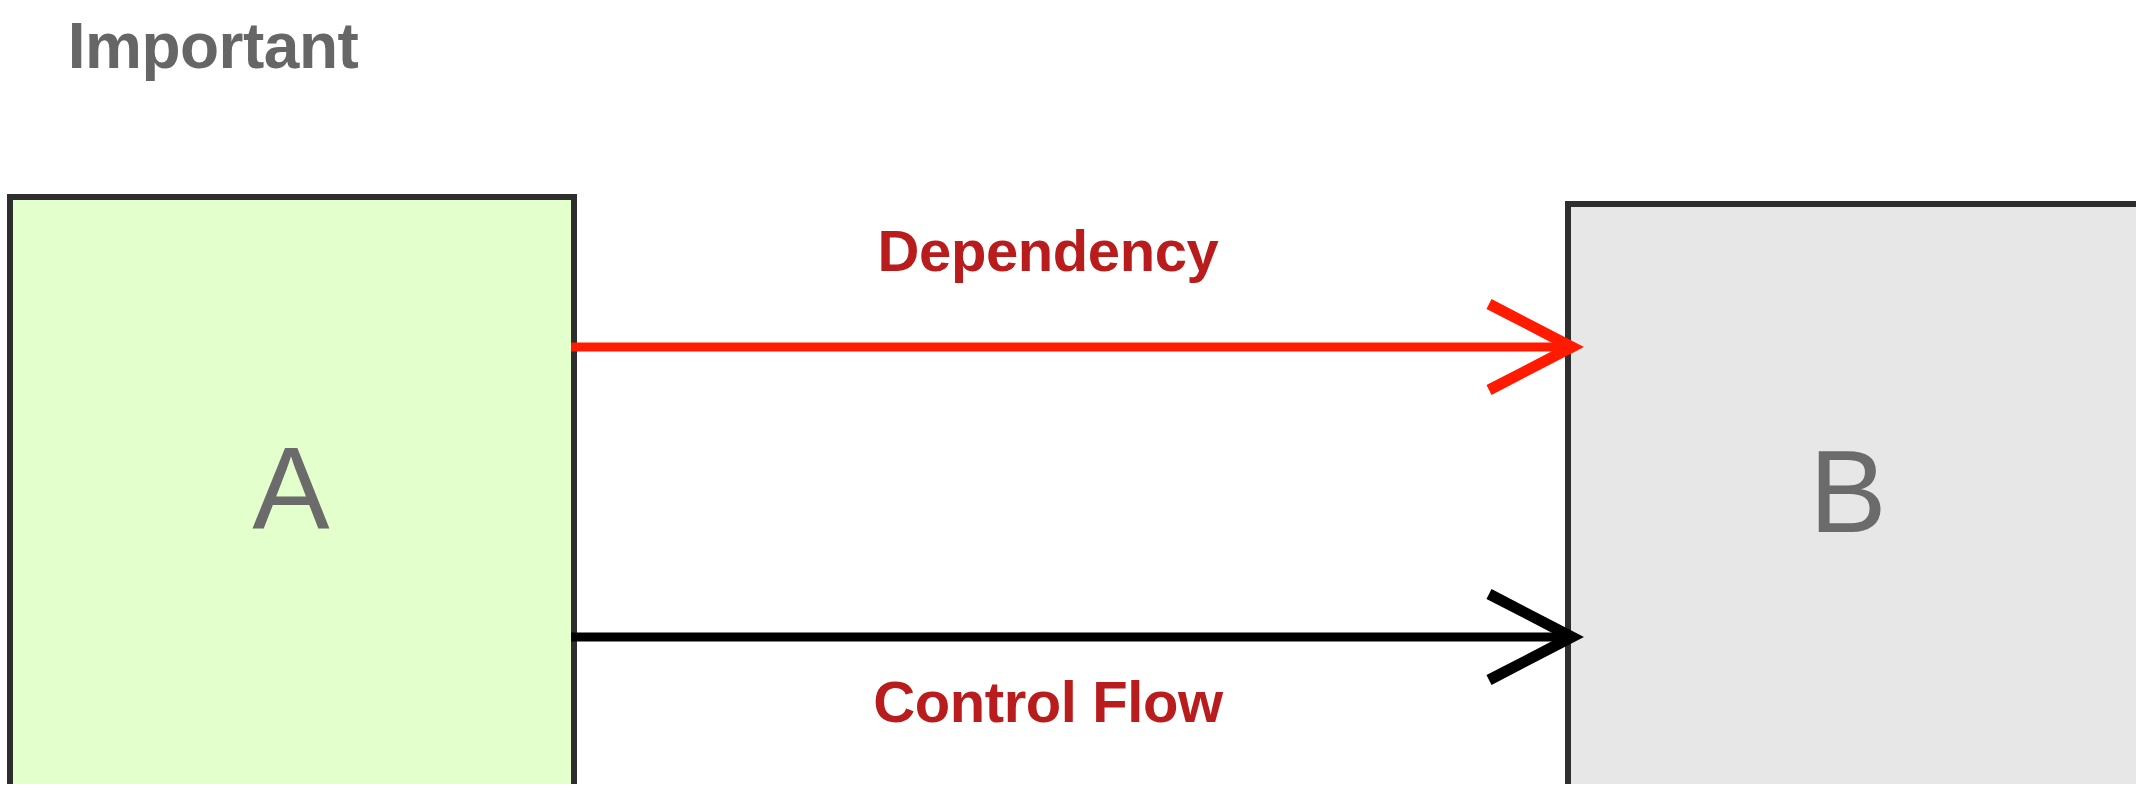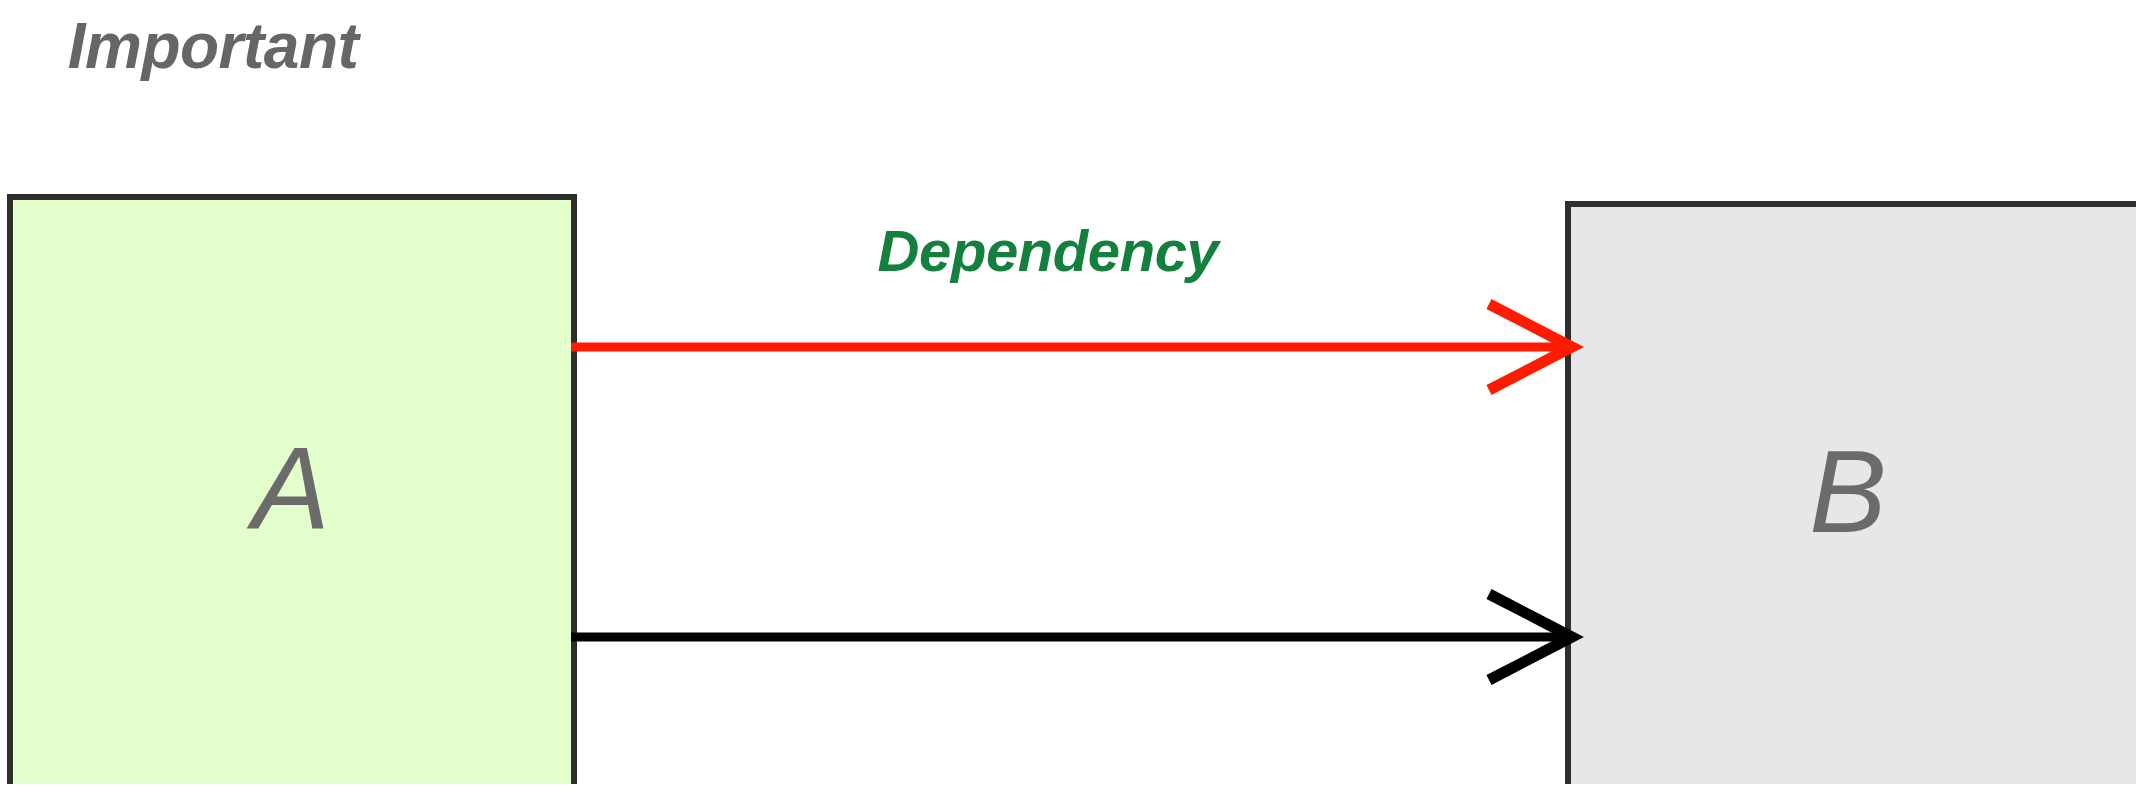--- a/index.html
+++ b/index.html
@@ -11,21 +11,20 @@
   body {
     font-family: "Liberation Sans", sans-serif;
     -webkit-font-smoothing: antialiased;
   }
   #canvas {
     position: relative;
     width: 2136px;
     height: 784px;
     background: #ffffff;
     overflow: hidden;
-    font-style: italic;
   }
 
   
   .column-caption {
     position: absolute;
     font-weight: bold;
     font-size: 64px;
     line-height: 1;
     color: #666666;
     white-space: nowrap;
@@ -95,21 +94,21 @@
     pointer-events: none;
   }
   #edge-layer .hit { pointer-events: auto; }
 
   
   .edge-label {
     position: absolute;
     font-weight: bold;
     font-size: 58px;
     line-height: 1;
-    color: #15803d;
+    color: #b91c1c;
     white-space: nowrap;
     text-align: center;
     letter-spacing: -0.4px;
     user-select: none;
   }
   #label-dependency {
     left: 748px;
     top: 222px;
     width: 600px;
   }
@@ -143,14 +142,15 @@
     </g>
 
     <g class="hit">
       <line x1="571" y1="637" x2="1565" y2="637" stroke="#000000" stroke-width="9"></line>
       <polyline points="1489,594 1572,637 1489,680" fill="none" stroke="#000000" stroke-width="11" stroke-linecap="butt" stroke-linejoin="miter"></polyline>
     </g>
   </svg>
 
   <div class="edge-label" id="label-dependency">Dependency</div>
 
+  <div class="edge-label" id="label-control-flow">Control Flow</div>
 
 </div>
 
 </body></html>

